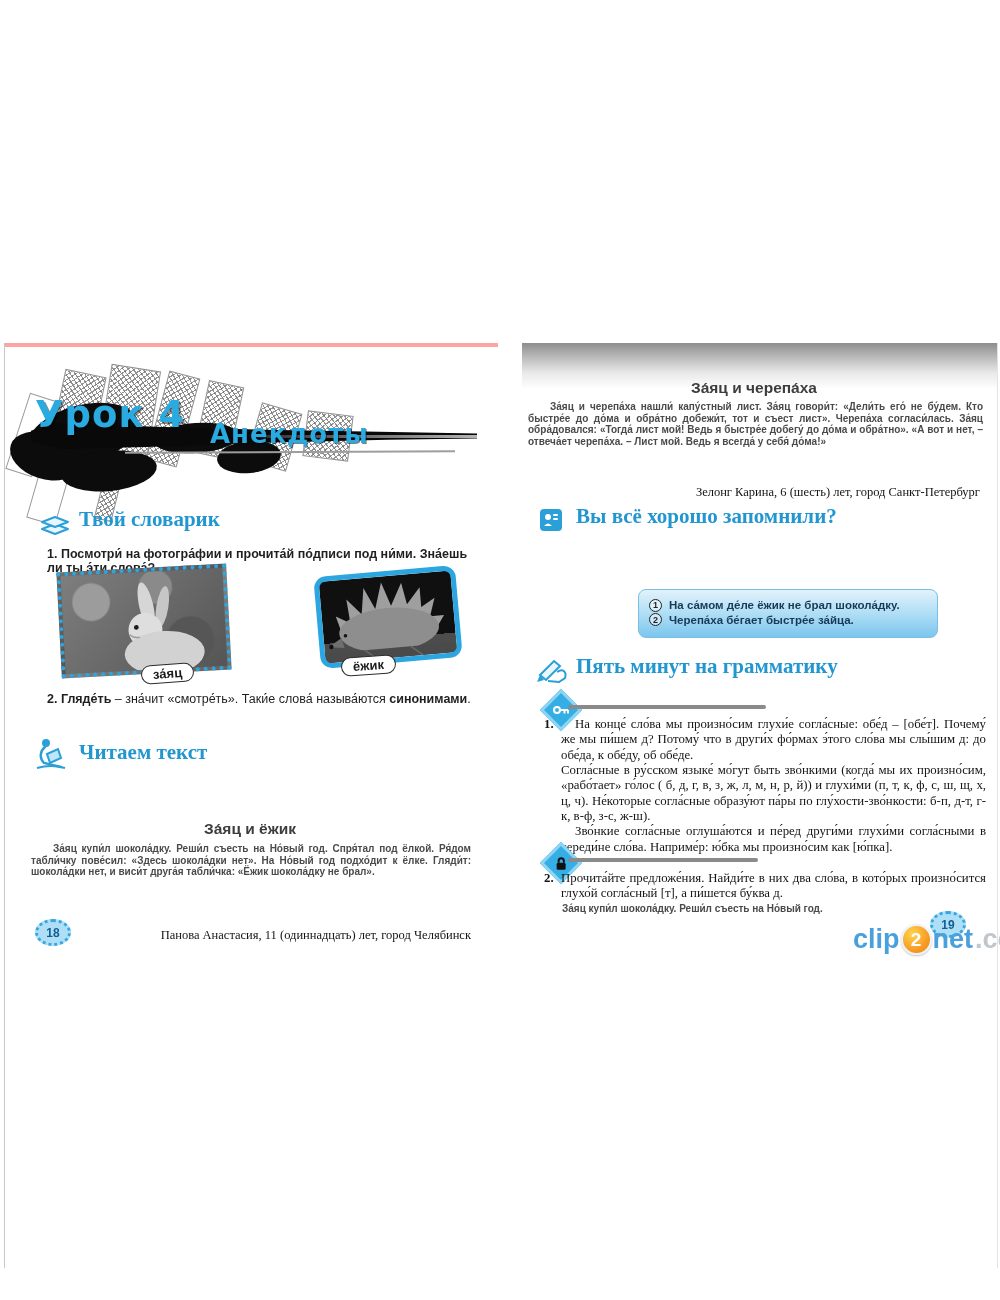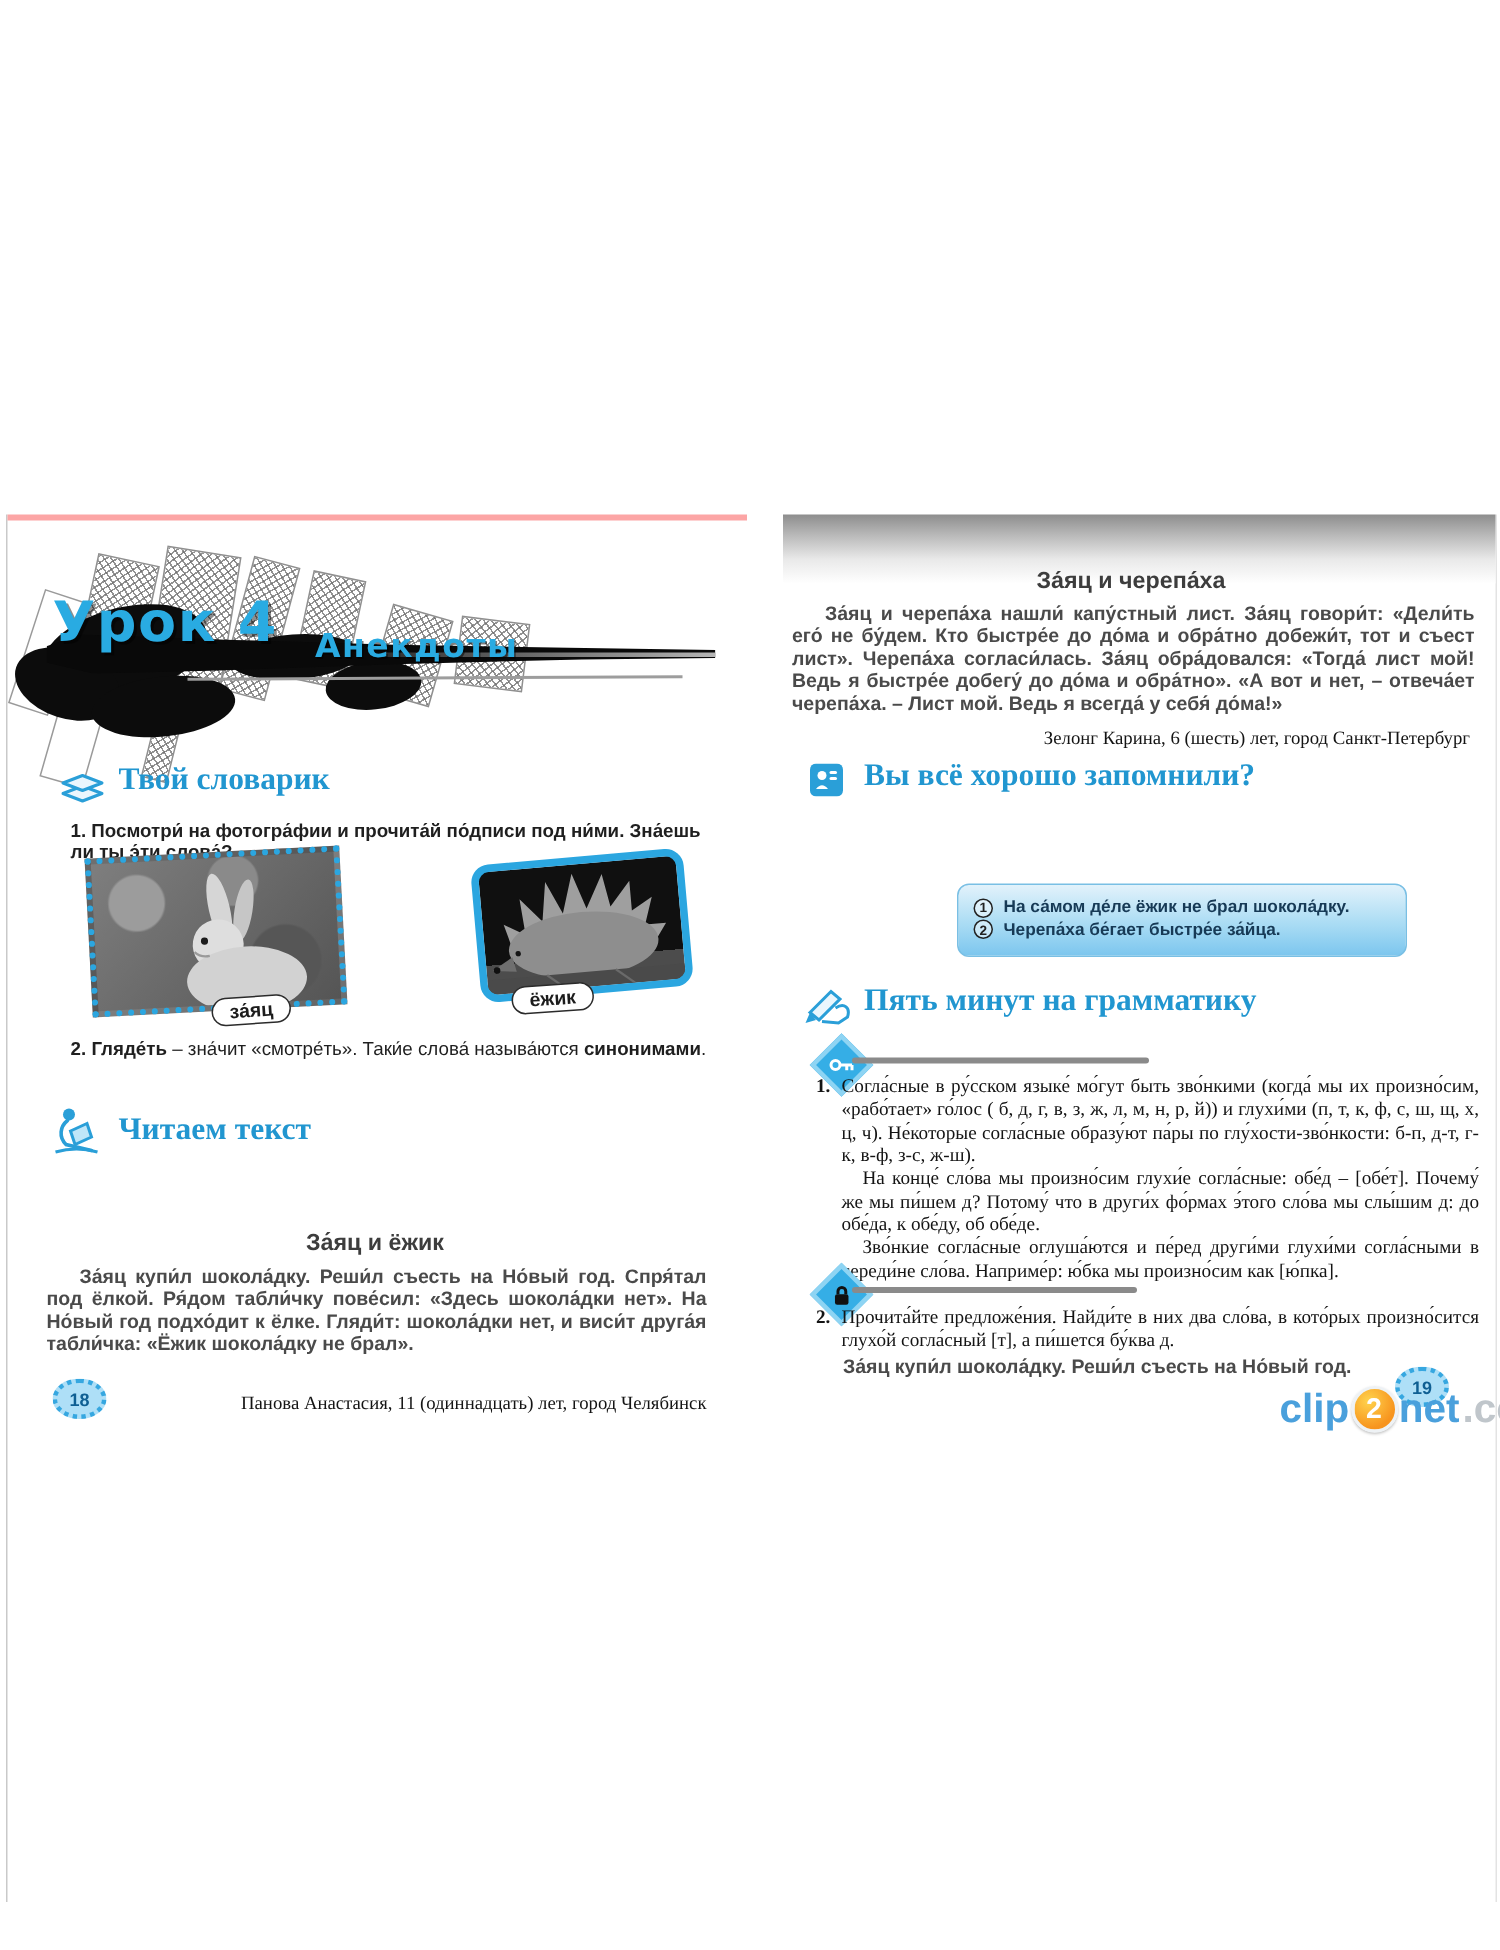--- a/index.html
+++ b/index.html
@@ -21,30 +21,30 @@
   .hatch.outline{background:none;border-color:#9a9a9a;}
   .blob{position:absolute;background:#0c0c0c;border-radius:50%;}
   .streak-main{position:absolute;left:26px;top:56px;width:446px;height:26px;background:#090909;
     clip-path:polygon(0 30%,5% 0,28% 14%,52% 26%,78% 34%,100% 40%,100% 60%,80% 64%,52% 76%,26% 92%,7% 100%,0 72%);}
   .streak-tail{position:absolute;left:250px;top:68px;width:222px;height:3px;
     background:linear-gradient(to right,#2e2e2e,#b5b5b5);}
   .streak-tail2{position:absolute;left:120px;top:84px;width:330px;height:2px;background:#9d9d9d;transform:rotate(-.3deg);}
   .lesson-title{position:absolute;left:30px;top:26px;font-family:"DejaVu Sans",sans-serif;font-weight:bold;
     font-size:37px;color:#29abe2;letter-spacing:1px;text-shadow:2px 2px 0 rgba(0,0,0,.45);z-index:5;}
   .banner-topic{position:absolute;left:205px;top:52px;font-family:"DejaVu Sans",sans-serif;font-weight:bold;
-    font-size:22px;color:#29abe2;letter-spacing:1px;z-index:6;text-shadow:1px 1px 0 rgba(0,0,0,.5);}
+    font-size:26px;color:#29abe2;letter-spacing:1px;z-index:6;text-shadow:1px 1px 0 rgba(0,0,0,.5);}
 
   
   .section-heading{position:absolute;font-family:"Liberation Serif",serif;font-weight:bold;
     font-size:21px;color:#2196d0;white-space:nowrap;}
   .icon-wrap{position:absolute;}
 
   
   .sans-bold{position:absolute;font-family:"Liberation Sans",sans-serif;font-weight:bold;font-size:12.5px;color:#1f1f1f;}
-  .story{position:absolute;font-family:"Liberation Sans",sans-serif;font-weight:bold;font-size:13px;
+  .story{position:absolute;font-family:"Liberation Sans",sans-serif;font-weight:bold;font-size:10px;
     color:#4a4a4a;text-align:justify;line-height:1.16;}
   .story-title{position:absolute;font-family:"Liberation Sans",sans-serif;font-weight:bold;font-size:15.5px;
     color:#3d3d3d;text-align:center;}
   .serif-text{position:absolute;font-family:"Liberation Serif",serif;font-size:12.8px;color:#141414;
     text-align:justify;line-height:1.2;}
   .author{position:absolute;font-family:"Liberation Serif",serif;font-size:12.5px;color:#141414;text-align:right;}
   .indent{text-indent:22px;}
 
   
   .photo{position:absolute;box-sizing:border-box;overflow:hidden;}
@@ -234,22 +234,22 @@
             <path d="M8 7 H16 M12.5 7 v3.5 M16 7 v3.5"></path>
           </g>
         </svg>
       </span>
     </div>
     <div class="marker-line" style="left:70px;top:362px;width:198px;"></div>
 
     <div class="serif-text" style="left:46px;top:374px;width:442px;">
       <div class="hang">
         <span class="hang-num">1.</span>
+        <p class="gram-p ind">На конце́ сло́ва мы произно́сим глухи́е согла́сные: обе́д – [обе́т]. Почему́ же мы пи́шем д? Потому́ что в други́х фо́рмах э́того сло́ва мы слы́шим д: до обе́да, к обе́ду, об обе́де.</p>
         <p class="gram-p">Согла́сные в ру́сском языке́ мо́гут быть зво́нкими (когда́ мы их произно́сим, «рабо́тает» го́лос ( б, д, г, в, з, ж, л, м, н, р, й)) и глухи́ми (п, т, к, ф, с, ш, щ, х, ц, ч). Не́которые согла́сные образу́ют па́ры по глу́хости-зво́нкости: б-п, д-т, г-к, в-ф, з-с, ж-ш).</p>
-        <p class="gram-p ind">На конце́ сло́ва мы произно́сим глухи́е согла́сные: обе́д – [обе́т]. Почему́ же мы пи́шем д? Потому́ что в други́х фо́рмах э́того сло́ва мы слы́шим д: до обе́да, к обе́ду, об обе́де.</p>
         <p class="gram-p ind">Зво́нкие согла́сные оглуша́ются и пе́ред други́ми глухи́ми согла́сными в середи́не сло́ва. Наприме́р: ю́бка мы произно́сим как [ю́пка].</p>
       </div>
     </div>
 
     <div class="diamond" style="left:48px;top:505px;">
       <span>
         <svg width="14" height="15" viewBox="0 0 14 15">
           <rect x="3" y="7" width="9" height="7" rx="1.5" fill="#111"></rect>
           <path d="M5 7 v-2 a2.6 2.6 0 0 1 5.2 0 V7" fill="none" stroke="#111" stroke-width="2"></path>
         </svg>

